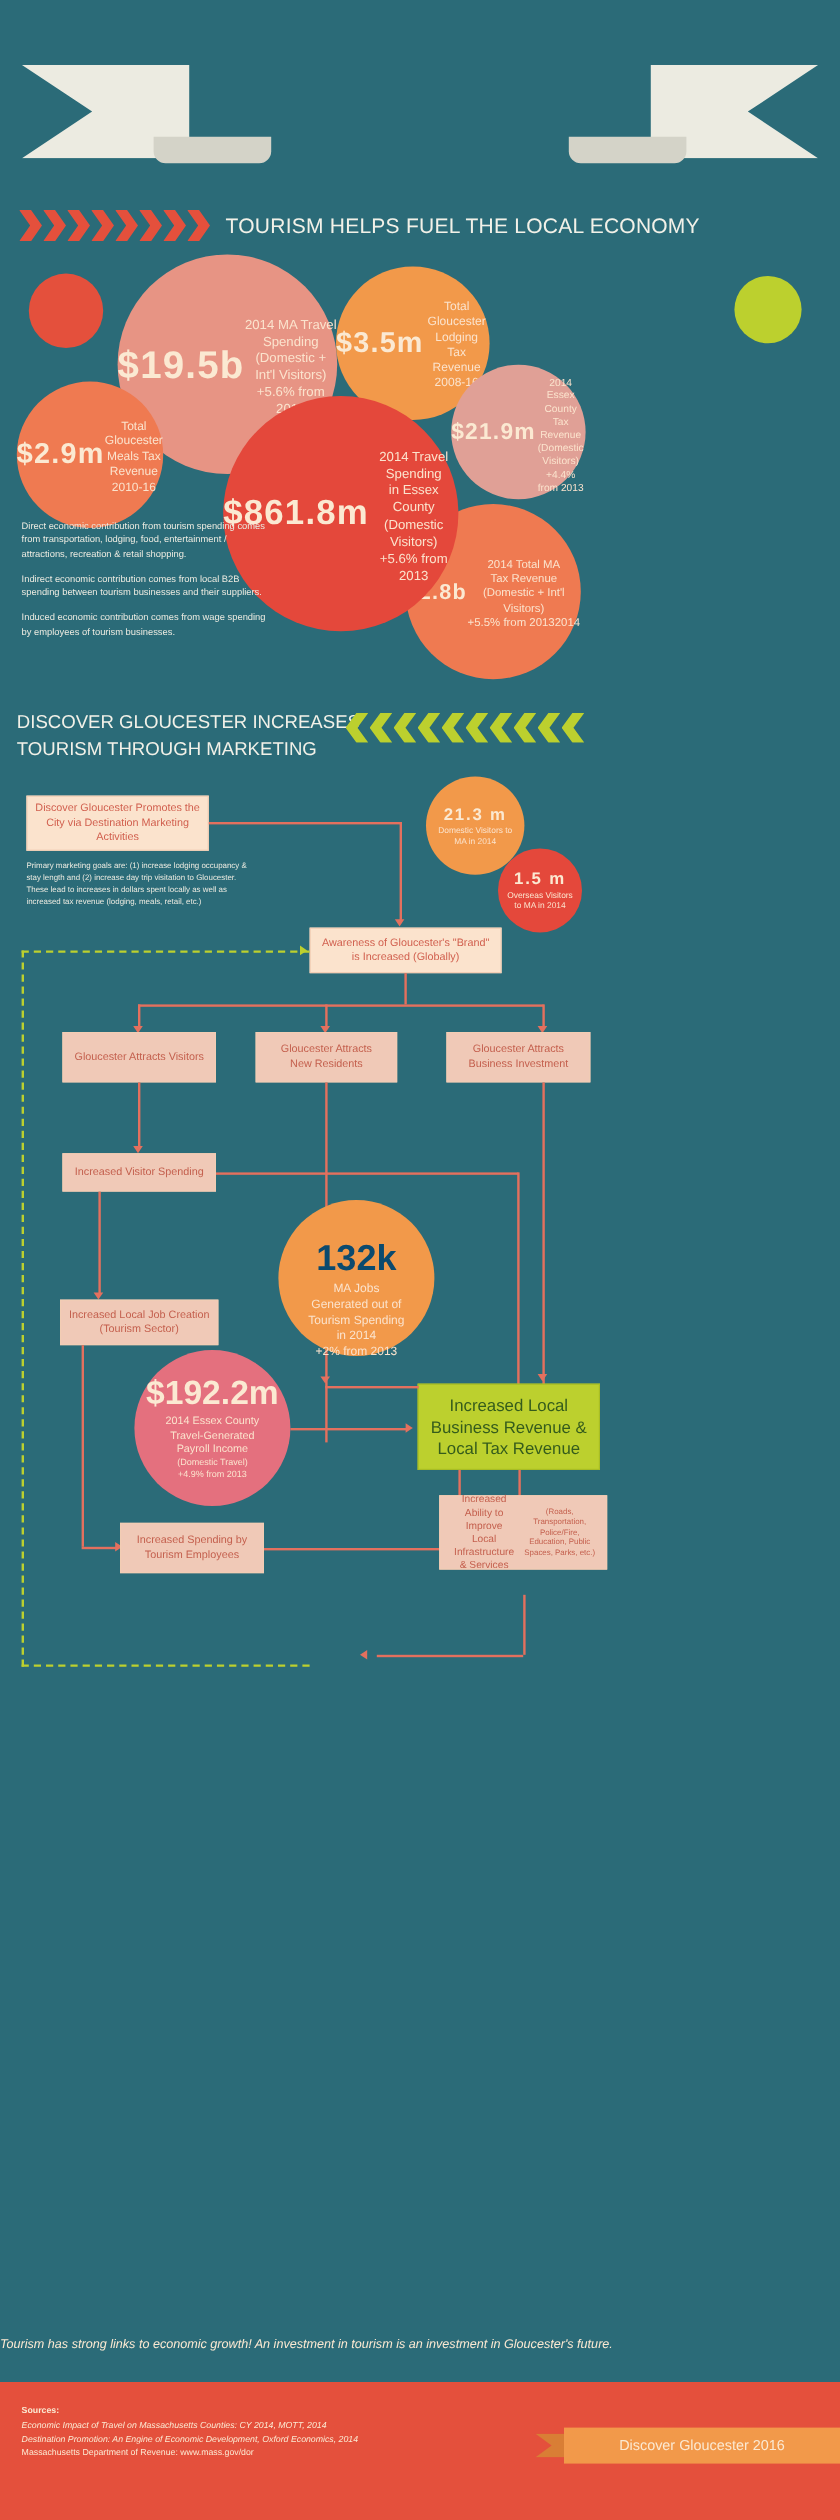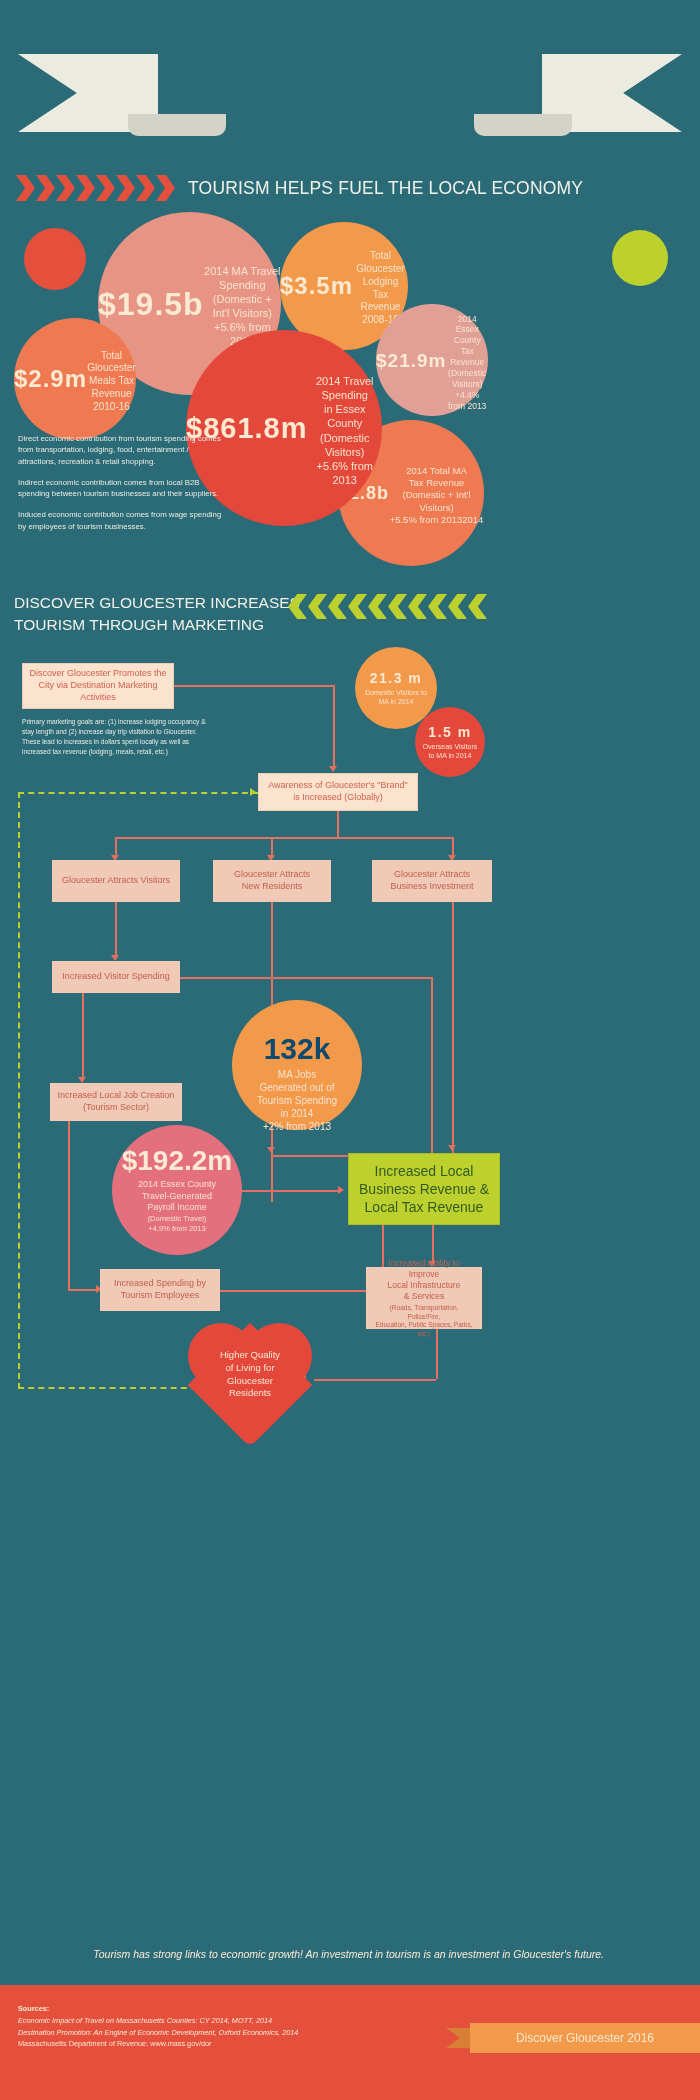--- a/index.html
+++ b/index.html
@@ -125,21 +125,21 @@
   .heart { position: absolute; width: 124px; height: 112px; }
   .heart .lobe { position: absolute; width: 66px; height: 66px; border-radius: 50%; background: #e4483b; top: 0; }
   .heart .lobe.l { left: 0; }
   .heart .lobe.r { right: 0; }
   .heart .tip { position: absolute; width: 88px; height: 88px; background: #e4483b; left: 18px; top: 18px;
                 transform: rotate(45deg); border-radius: 0 0 8px 0; }
   .heart-txt { position: absolute; left: 0; top: 26px; width: 124px; text-align: center; z-index: 3;
                font-size: 9.5px; color: #fbe9d2; line-height: 1.35; }
 
   
-  .tagline { position: absolute; left: 0; top: 1948px; width: 604px; text-align: right;
+  .tagline { position: absolute; left: 0; top: 1948px; width: 604px; text-align: left;
              font-size: 10.5px; color: #fbe9d2; font-style: italic; }
   .footer { position: absolute; left: 0; top: 1985px; width: 700px; height: 115px; background: #e4503c; }
   .sources { position: absolute; left: 18px; top: 18px; width: 400px; font-size: 7.3px; color: #fbe9d2; line-height: 1.55; }
   .sources .hd { font-weight: bold; margin-bottom: 1px; }
   .sources .it { font-style: italic; }
   .dg-ribbon { position: absolute; right: 0; top: 38px; width: 300px; height: 30px; }
   .dg-band { position: absolute; right: 0; top: 0; width: 230px; height: 30px; background: #f2994a;
              display: flex; align-items: center; justify-content: center;
              font-size: 12px; color: #fbe9d2; }
   .dg-tail { position: absolute; left: 46px; top: 5px; width: 36px; height: 20px; background: #d97e35;
@@ -313,37 +313,29 @@
 
   <div class="box green" style="left:348px; top:498px; width:152px; height:72px;">
     <span>Increased Local<br>Business Revenue &amp;<br>Local Tax Revenue</span>
   </div>
   <div class="arrow down" style="left:267px; top:492px;"></div>
   <div class="conn h" style="left:271px; top:500px; width:78px;"></div>
   <div class="arrow down" style="left:448px; top:490px;"></div>
 
   <div class="conn v" style="left:432px; top:570px; height:38px;"></div>
   <div class="arrow down" style="left:428px; top:606px;"></div>
-  <div class="box salmon" style="left:366px; top:612px; width:116px; height:62px; flex-direction:column; font-size:8.5px;">
+  <div class="box salmon" style="left:366px; top:591px; width:140px; height:62px; flex-direction:row; font-size:8.5px;">
     <span>Increased Ability to Improve<br>Local Infrastructure<br>&amp; Services</span>
     <span style="font-size:6.6px; line-height:1.3; margin-top:2px;">(Roads, Transportation, Police/Fire,<br>Education, Public Spaces, Parks, etc.)</span>
   </div>
 
   <div class="conn v" style="left:436px; top:674px; height:50px;"></div>
   <div class="conn h" style="left:314px; top:724px; width:122px;"></div>
   <div class="arrow right" style="left:300px; top:720px; transform: rotate(180deg);"></div>
 
-  <div class="heart-wrap">
-    <div class="heart">
-      <div class="lobe l"></div>
-        <div class="lobe r"></div>
-        <div class="tip"></div>
-    </div>
-    <div class="heart-txt">Higher Quality<br>of Living for<br>Gloucester<br>Residents</div>
-  </div>
 
   <div class="conn-dash" style="left:18px; top:137px; width:240px; height:597px; border-width:2px; border-right:none; border-top-width:2px;"></div>
   <div class="arrow right-green" style="left:250px; top:133px;"></div>
 
 </div>
 
 <div class="tagline">Tourism has strong links to economic growth! An investment in tourism is an investment in Gloucester's future.</div>
 
 <div class="footer">
   <div class="sources">

